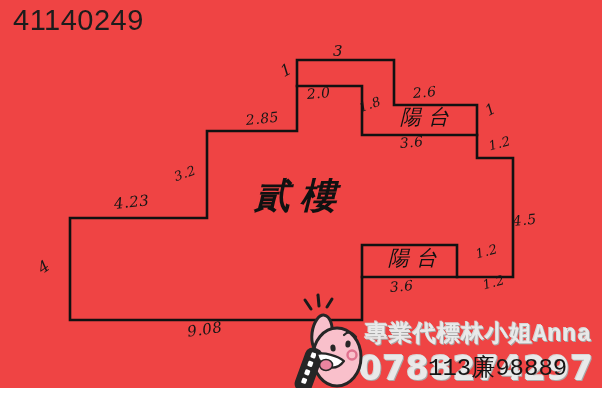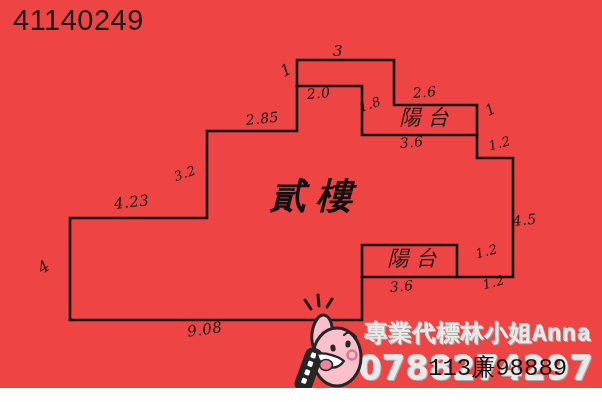--- a/index.html
+++ b/index.html
@@ -21,21 +21,21 @@
     position:absolute;z-index:4;
     font-family:"DejaVu Serif",serif;font-style:italic;
     color:#161616;transform-origin:left top;letter-spacing:0.5px;
   }
   .cjk{
     position:absolute;z-index:4;
     font-family:"DejaVu Serif","Liberation Serif",serif;
     color:#111;
     font-style:italic;
   }
-  #floor-label{left:254px;top:172px;font-size:36px;letter-spacing:10px;font-weight:bold;margin-left:16px;}
+  #floor-label{left:254px;top:172px;font-size:36px;letter-spacing:10px;font-weight:bold;}
   #upper-balcony-label{left:400px;top:103px;font-size:21px;letter-spacing:7px;}
   #lower-balcony-label{left:388px;top:244px;font-size:21px;letter-spacing:7px;}
   .watermark{
     position:absolute;z-index:1;
     font-family:"DejaVu Sans",sans-serif;font-weight:bold;
     color:#e9e9e9;
     text-shadow:1px 1px 0 #a8a8a8, -1px -1px 0 #d6d6d6;
   }
   #wm-agent{left:365px;top:318px;font-size:23px;letter-spacing:1px;font-family:Liberation Mono, monospace;}
   #wm-phone{left:359px;top:349px;font-size:33px;letter-spacing:0.5px;}

